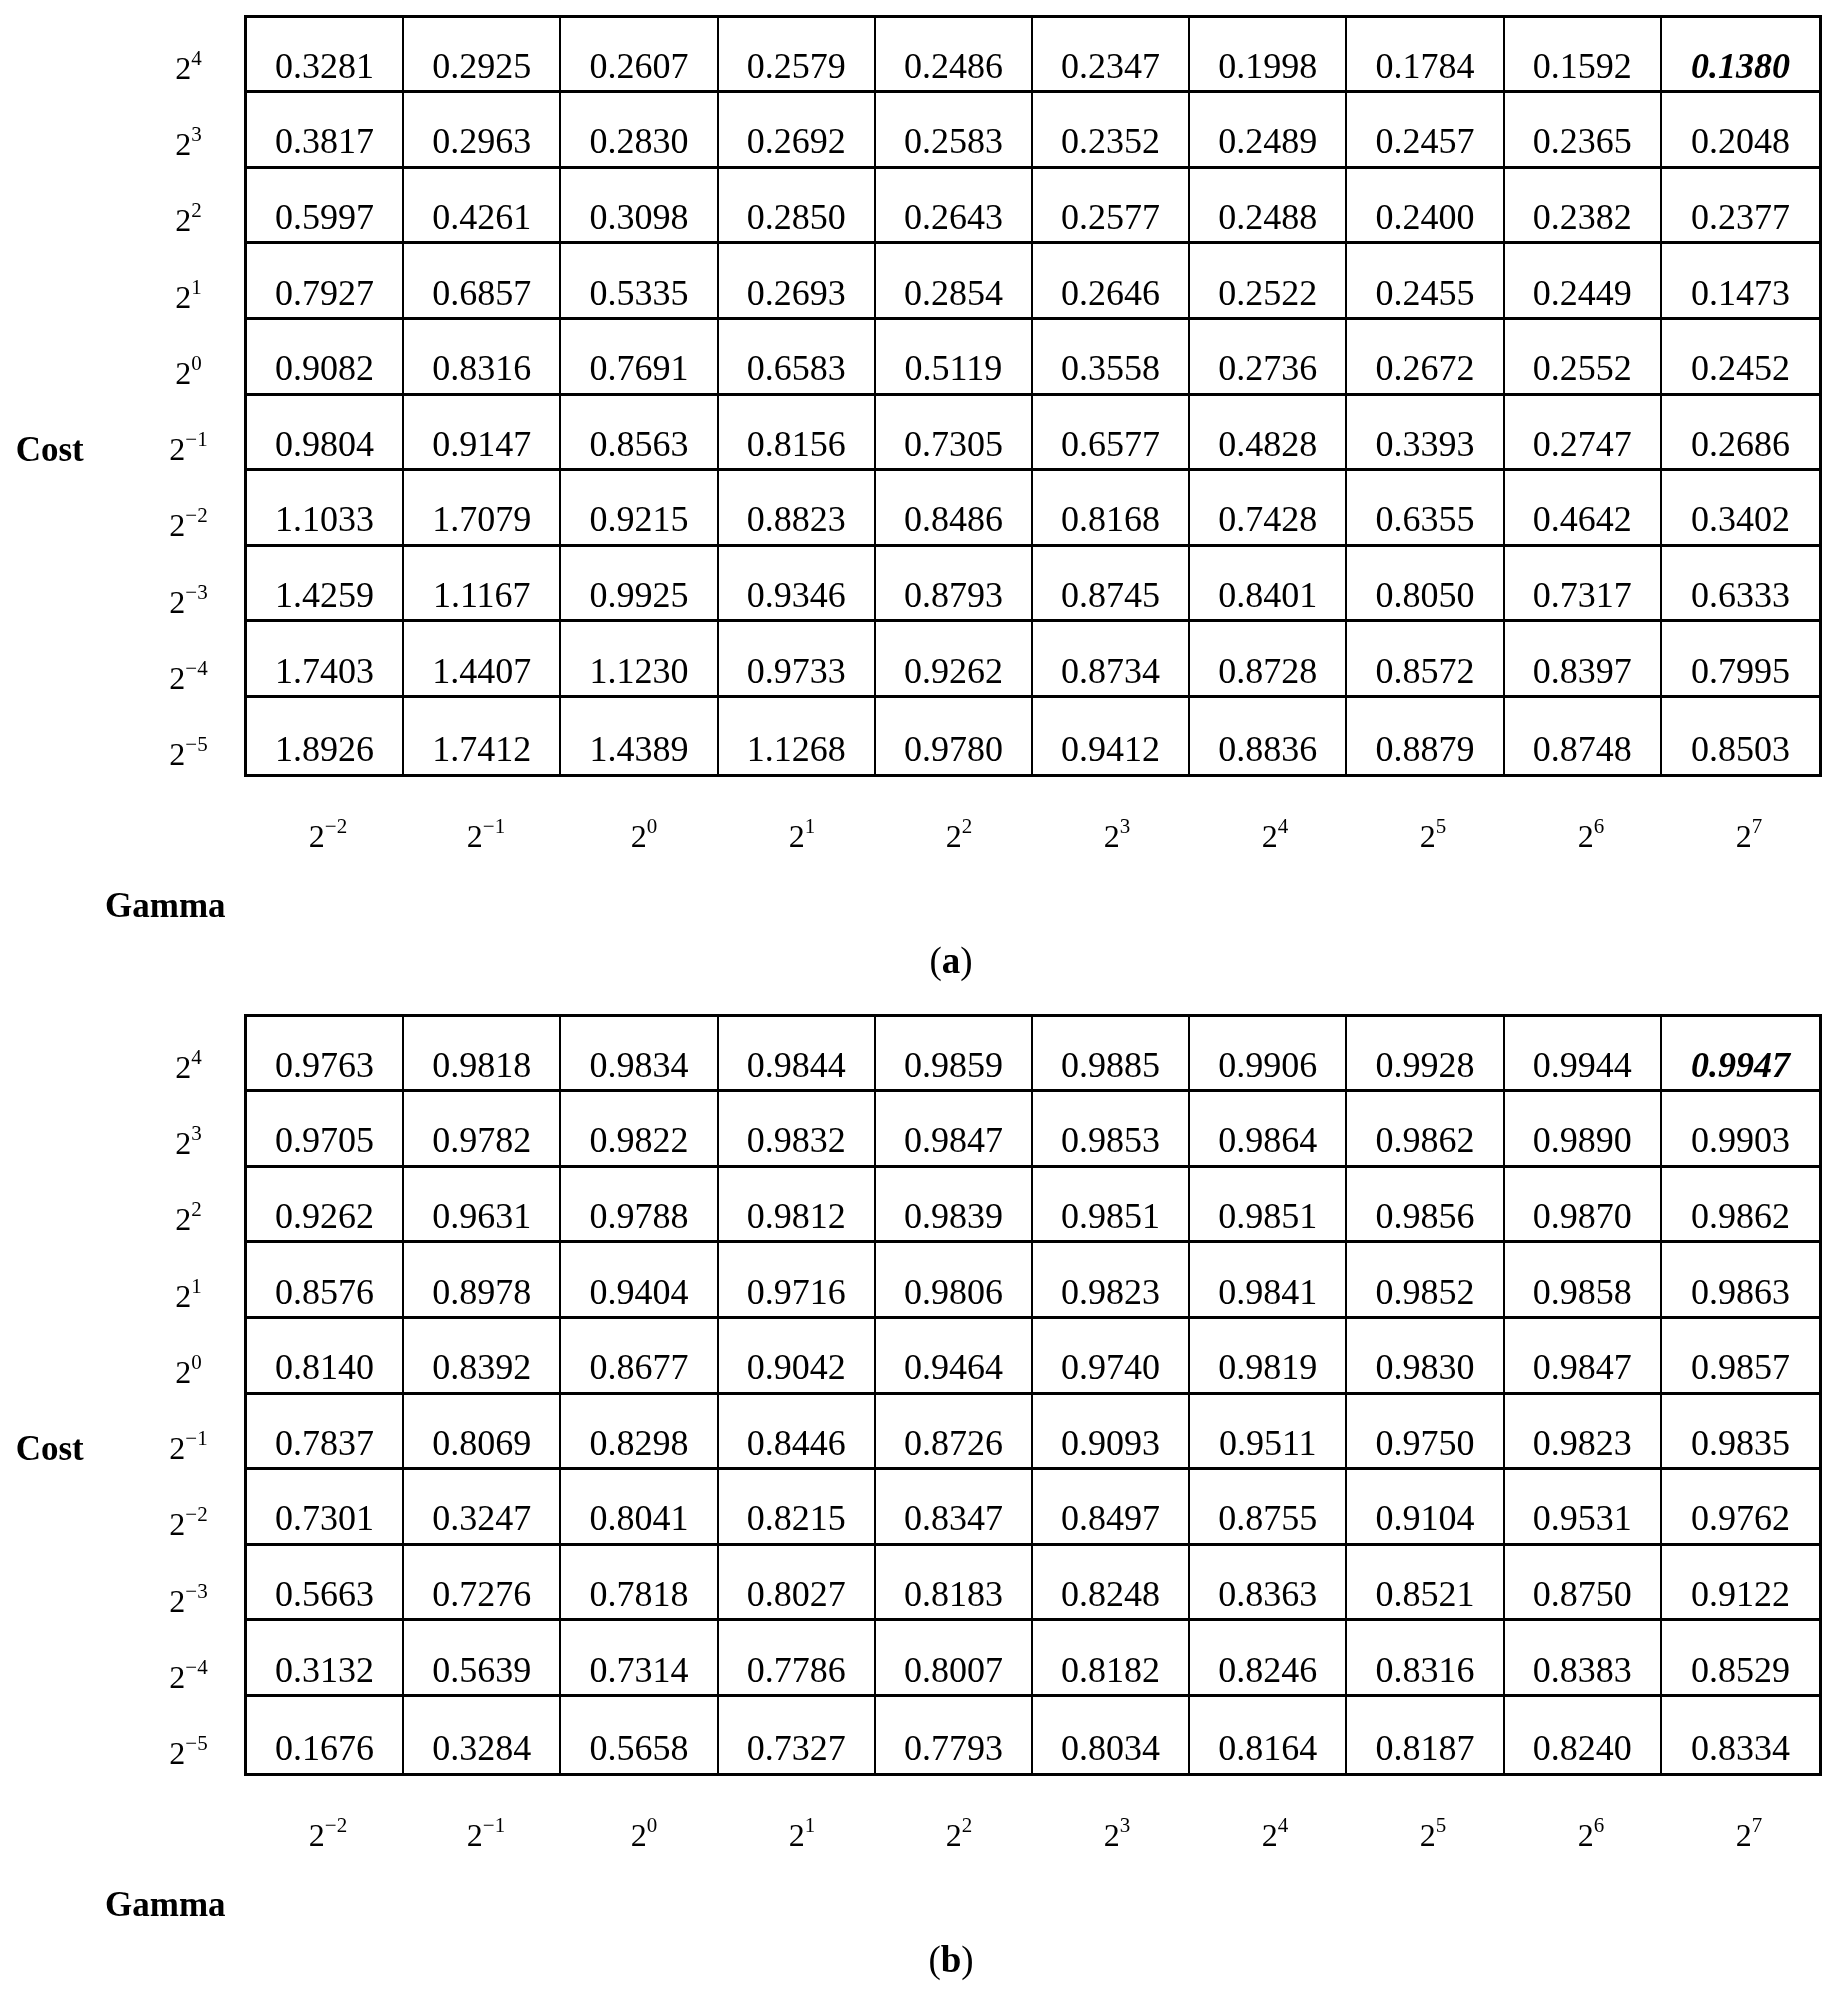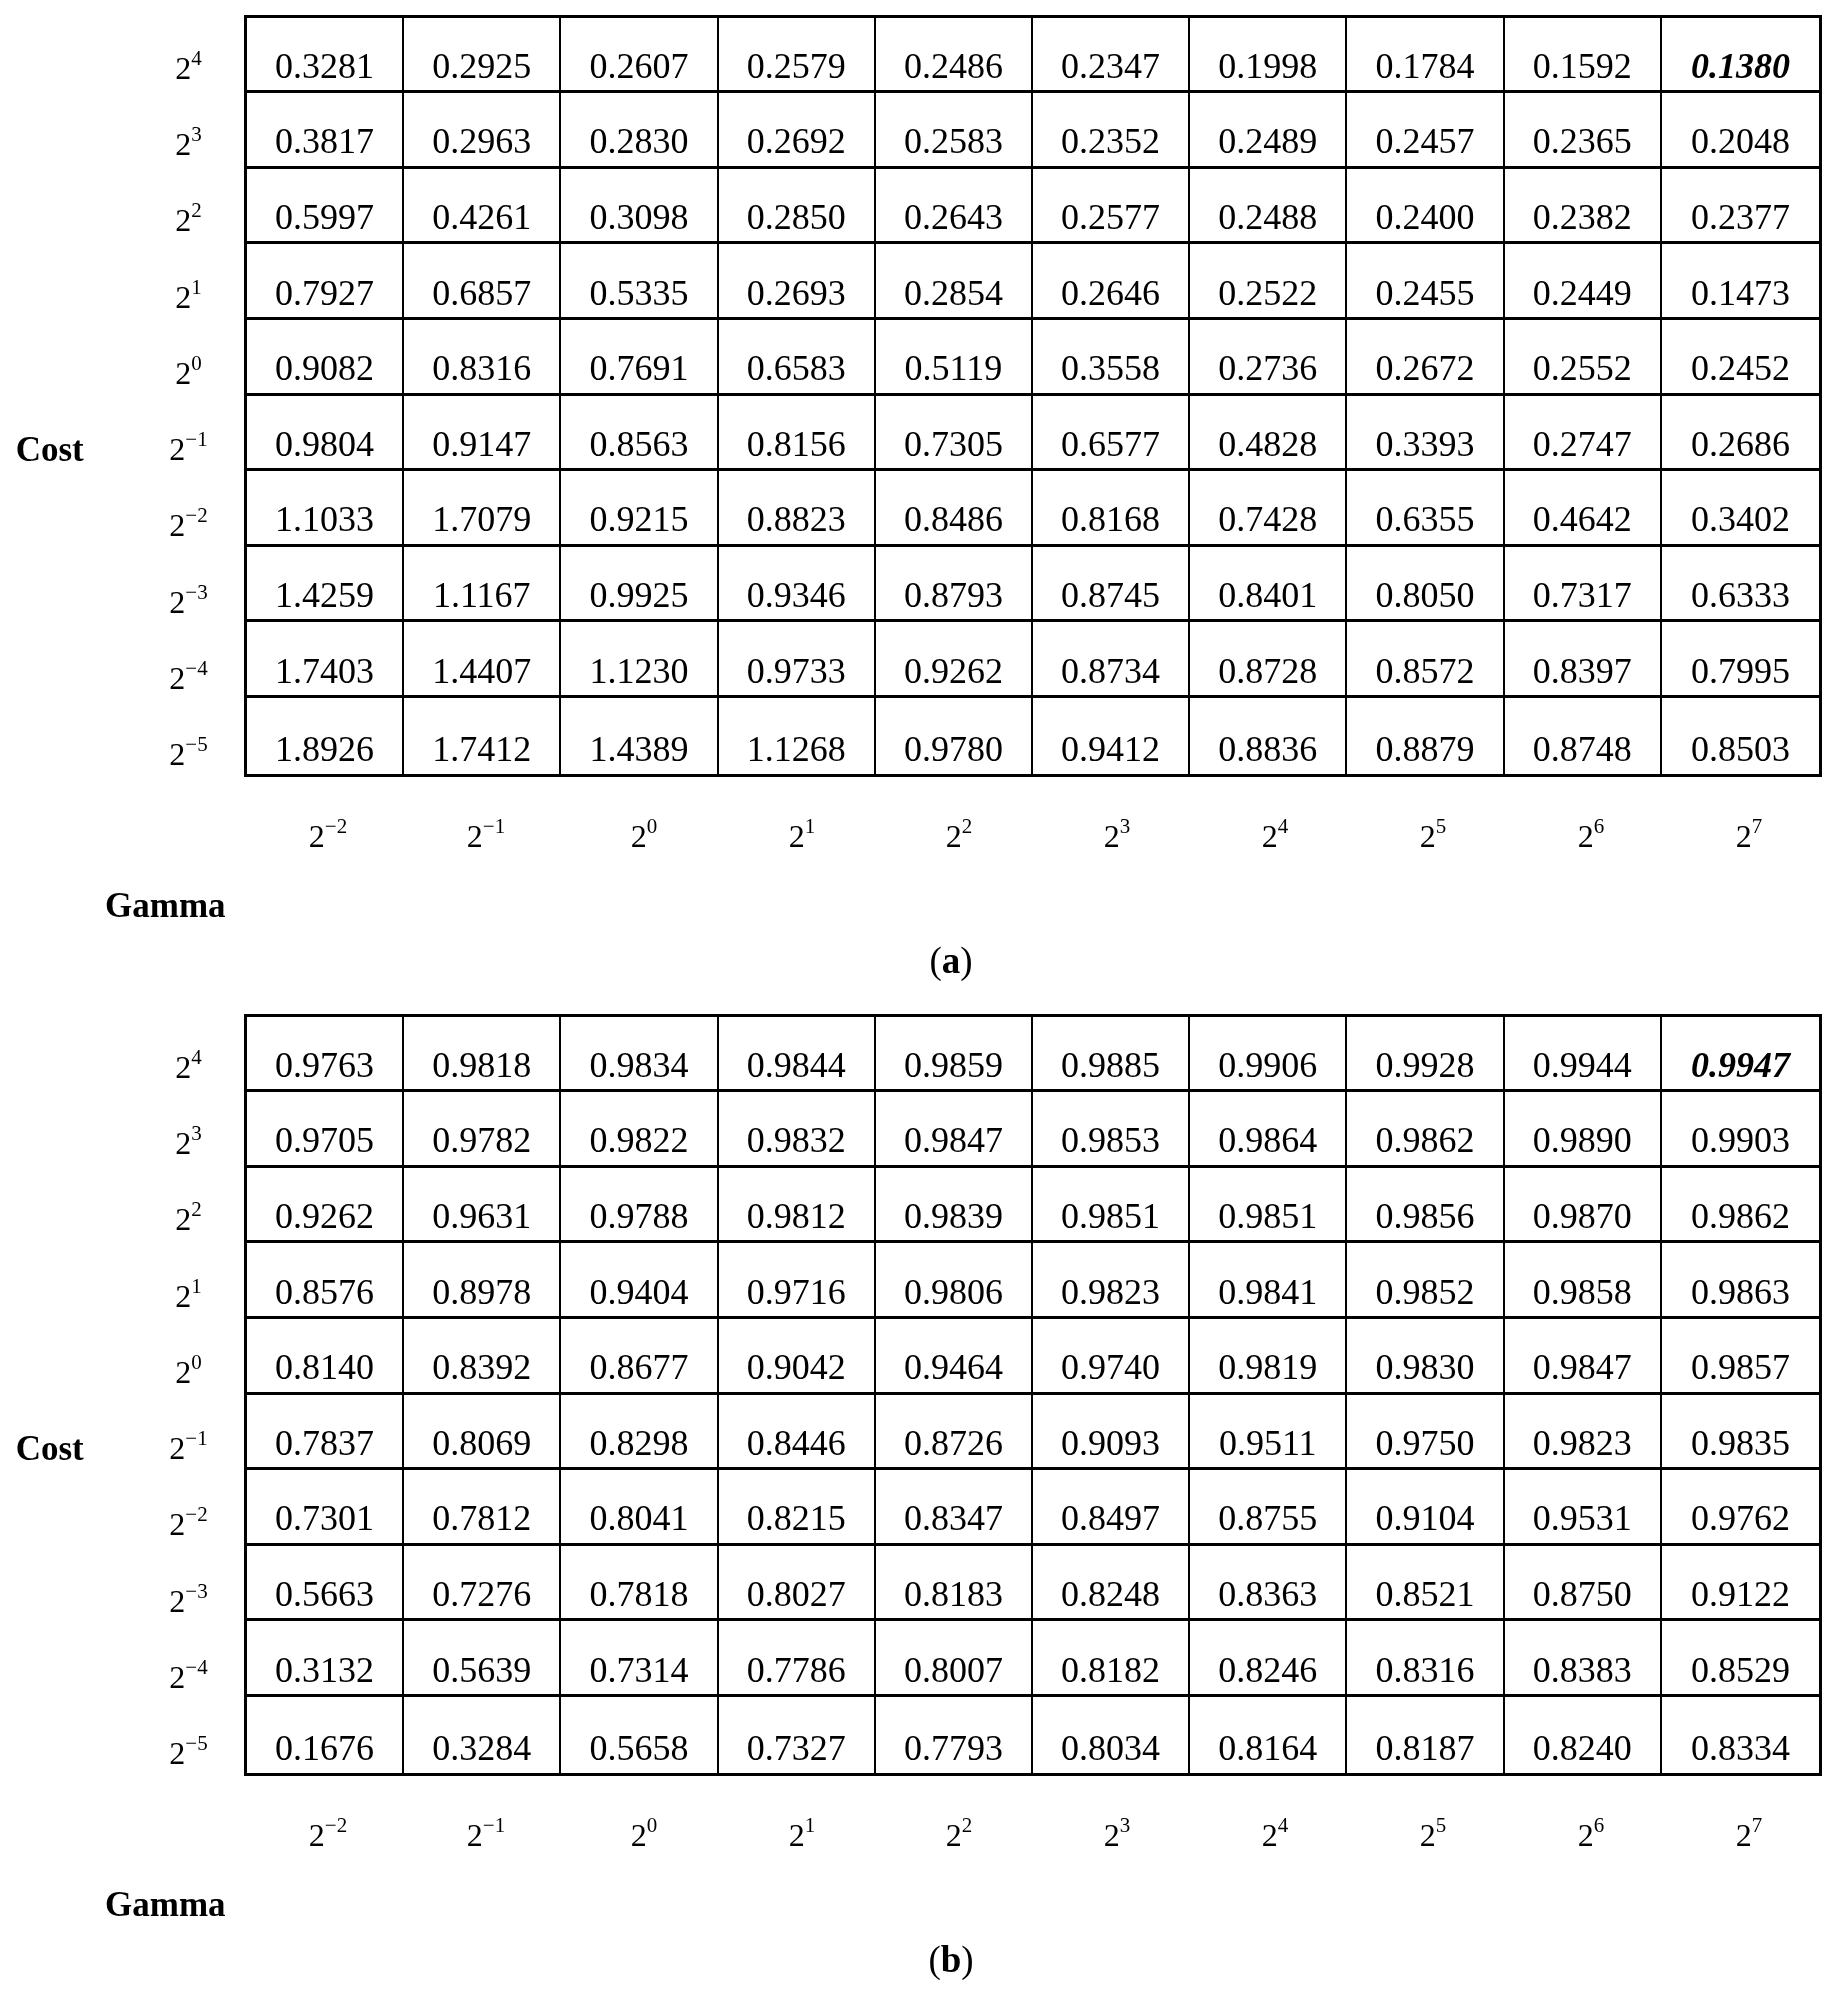--- a/index.html
+++ b/index.html
@@ -231,21 +231,21 @@
       <div class="cell">0.8069</div>
       <div class="cell">0.8298</div>
       <div class="cell">0.8446</div>
       <div class="cell">0.8726</div>
       <div class="cell">0.9093</div>
       <div class="cell">0.9511</div>
       <div class="cell">0.9750</div>
       <div class="cell">0.9823</div>
       <div class="cell lastcol">0.9835</div>
       <div class="cell">0.7301</div>
-      <div class="cell">0.7812</div>
+      <div class="cell">0.3247</div>
       <div class="cell">0.8041</div>
       <div class="cell">0.8215</div>
       <div class="cell">0.8347</div>
       <div class="cell">0.8497</div>
       <div class="cell">0.8755</div>
       <div class="cell">0.9104</div>
       <div class="cell">0.9531</div>
       <div class="cell lastcol">0.9762</div>
       <div class="cell">0.5663</div>
       <div class="cell">0.7276</div>

